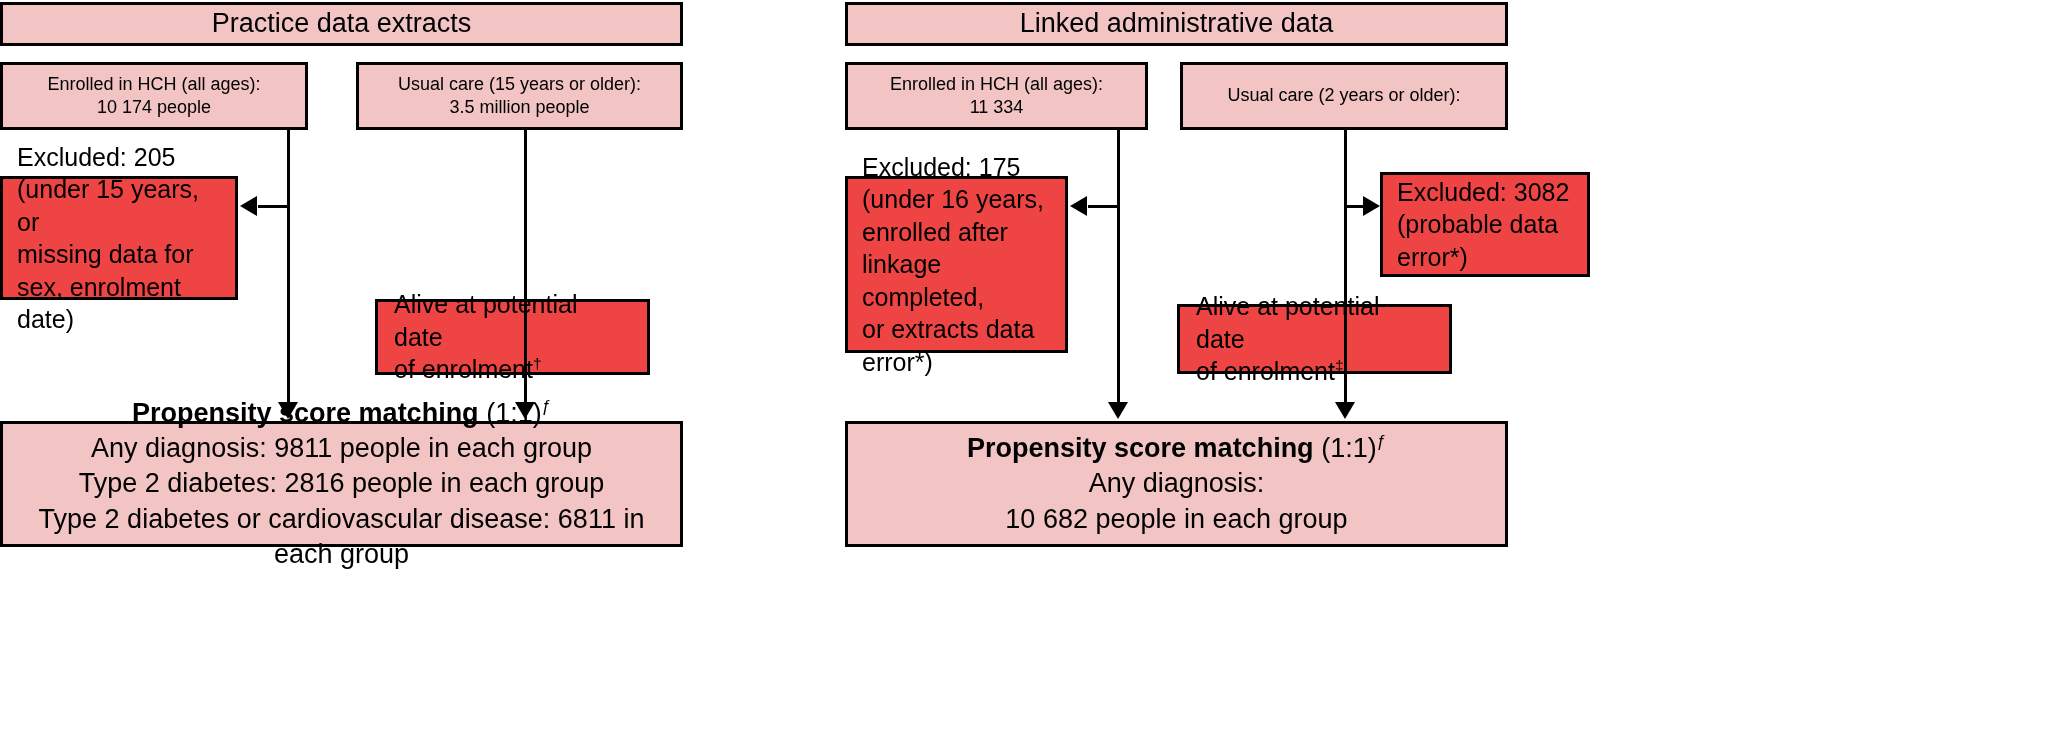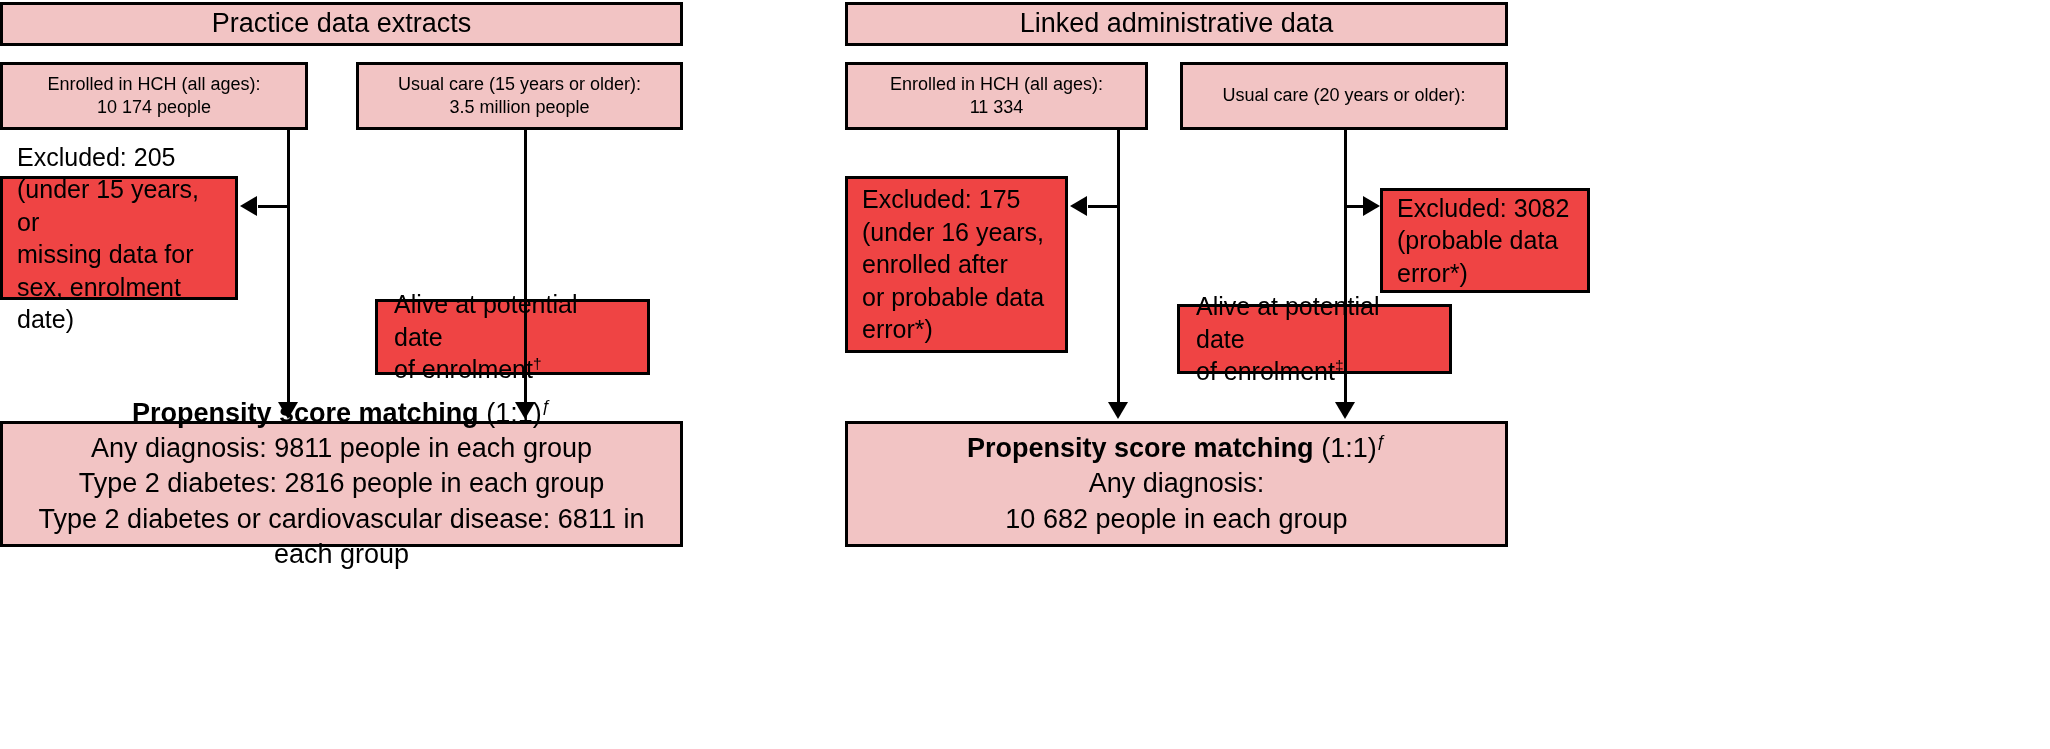--- a/index.html
+++ b/index.html
@@ -167,32 +167,33 @@
     <div class="box box-pink header-box t-center" style="left:5px; top:2px; width:663px; height:44px;">
       <div>Linked administrative data</div>
     </div>
 
     <div class="box box-pink source-box t-center" style="left:5px; top:62px; width:303px; height:68px;">
       <div>Enrolled in HCH (all ages):</div>
       <div>11 334</div>
     </div>
 
     <div class="box box-pink source-box t-center" style="left:340px; top:62px; width:328px; height:68px;">
-      <div>Usual care (20 years or older):</div>
+      <div>Usual care (2 years or older):</div>
     </div>
 
     <div class="box box-white excl-box t-left" style="left:5px; top:176px; width:223px; height:177px;">
       <div>Excluded: 175</div>
       <div>(under 16 years,</div>
       <div>enrolled after</div>
-      <div>or probable data</div>
+      <div>linkage completed,</div>
+      <div>or extracts data</div>
       <div>error*)</div>
     </div>
 
-    <div class="box box-white excl-box t-left" style="left:540px; top:172px; width:210px; height:105px;margin-top:16px;">
+    <div class="box box-white excl-box t-left" style="left:540px; top:172px; width:210px; height:105px;">
       <div>Excluded: 3082</div>
       <div>(probable data</div>
       <div>error*)</div>
     </div>
 
     <div class="box box-white alive-box t-left" style="left:337px; top:304px; width:275px; height:70px;">
       <div>Alive at potential date</div>
       <div>
         <span>of enrolment</span><sup>‡</sup>
       </div>

